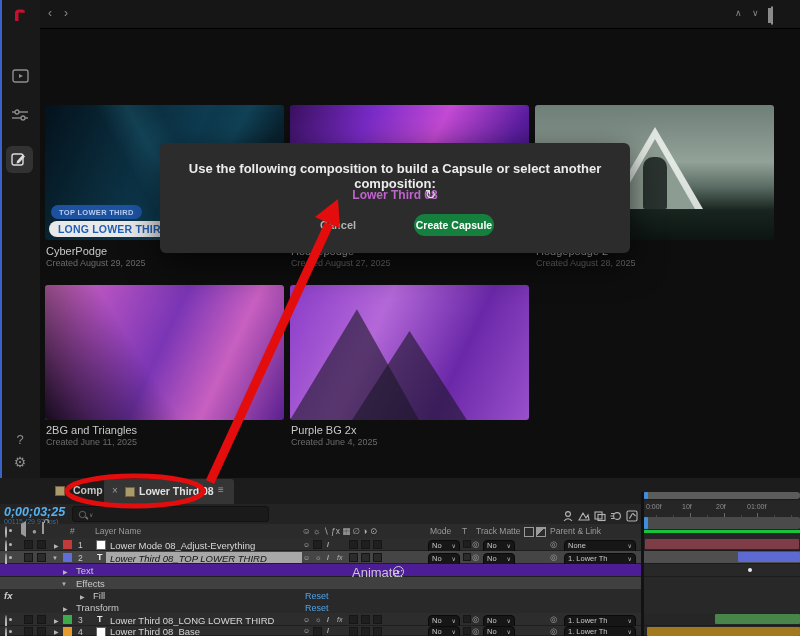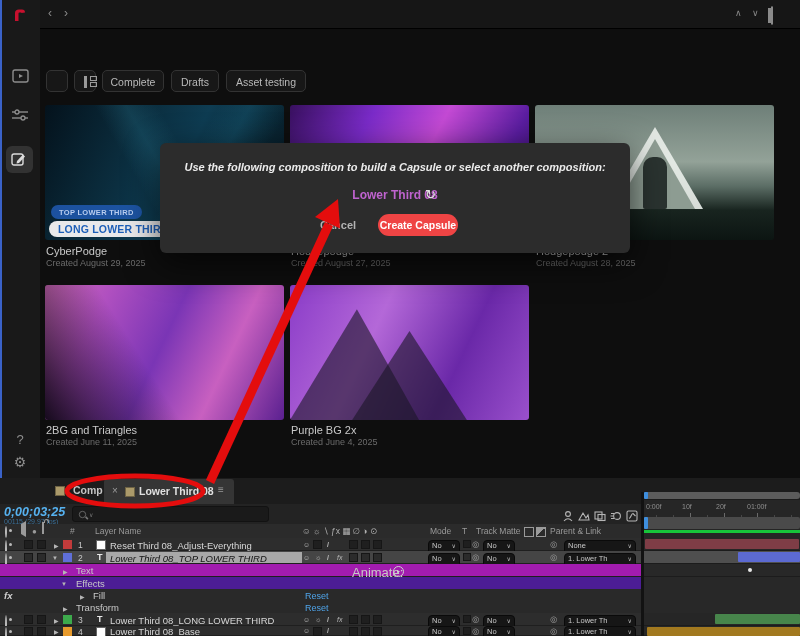--- a/index.html
+++ b/index.html
@@ -59,21 +59,21 @@
   .tri-inner{position:absolute;left:80px;top:34px;width:0;height:0;
     border-left:40px solid transparent;border-right:40px solid transparent;border-bottom:70px solid #8d9c92;}
   .fig{position:absolute;left:108px;top:52px;width:24px;height:52px;background:#2a3330;border-radius:10px 10px 2px 2px;}
   .art-2bg{background:linear-gradient(115deg,#d06ab8 0%,#b050c0 22%,#7a35b5 48%,#c860c0 72%,#5a2090 100%);}
   .art-2bg::before{content:"";position:absolute;inset:0;background:linear-gradient(58deg,rgba(8,4,14,.92) 0%,rgba(8,4,14,.55) 16%,transparent 42%);}
   .art-purple{background:linear-gradient(115deg,#8a3cc8 0%,#b468d8 35%,#6a28a8 68%,#9a50cc 100%);}
   .dk-tri{position:absolute;inset:0;background:rgba(26,22,38,.6);}
   
   .modal{position:absolute;left:160px;top:143px;width:470px;height:110px;background:#2c2c2c;border-radius:6px;
     box-shadow:0 10px 34px rgba(0,0,0,.65);}
-  .modal-msg{position:absolute;left:15px;right:15px;top:18px;text-align:center;color:#ececec;font-size:11px;font-weight:bold;font-style:italic;}
+  .modal-msg{position:absolute;left:15px;right:15px;top:18px;text-align:center;color:#ececec;font-size:13px;font-weight:bold;}
   .modal-comp{position:absolute;left:0;width:100%;top:45px;text-align:center;font-size:12px;font-weight:bold;}
   .refresh{position:absolute;left:265px;top:44px;color:#e2e2e2;font-size:13px;cursor:pointer;}
   .cancel{position:absolute;left:160px;top:76px;color:#b3b3b3;font-size:11px;font-weight:bold;cursor:pointer;}
   .confirm{position:absolute;left:218px;top:71px;width:80px;height:22px;border-radius:12px;color:#fff;
     font-size:10.5px;font-weight:bold;text-align:center;line-height:22px;cursor:pointer;}
   
   .tl{position:absolute;left:0;top:478px;width:800px;height:158px;background:#252525;}
   .tabbar{position:absolute;left:0;top:0;width:800px;height:26px;background:#1c1c1c;}
   .tabsq{display:inline-block;width:8px;height:8px;background:#ab9a6a;border:1px solid #6e6344;vertical-align:middle;}
   .tab1{position:absolute;left:55px;top:6px;color:#c4c4c4;font-size:10.5px;cursor:pointer;}
@@ -167,27 +167,20 @@
   <div class="panel">
     <div class="topbar">
       <span class="navchev" style="left:8px;">‹</span>
       <span class="navchev" style="left:24px;">›</span>
       <span class="navchev" style="left:695px;top:8px;font-size:9px;">∧</span>
       <span class="navchev" style="left:712px;top:8px;font-size:9px;">∨</span>
       <span class="abs" style="left:731px;top:7px;"><span class="panelbox"></span></span>
     </div>
 
 
-    <div class="filterrow">
-      <span class="fbtn" style="left:6px;width:22px;"><span class="funnel"></span></span>
-      <span class="fbtn" style="left:34px;width:22px;"><span class="gridic"></span></span>
-      <span class="fbtn" style="left:62px;width:62px;">Complete</span>
-      <span class="fbtn" style="left:131px;width:48px;">Drafts</span>
-      <span class="fbtn" style="left:186px;width:80px;">Asset testing</span>
-    </div>
 
     <div class="thumb art-cyber" style="left:5px;top:105px;">
       <span class="badge-top">TOP LOWER THIRD</span>
       <span class="badge-long">LONG LOWER THIRD</span>
     </div>
     <span class="ct" style="left:6px;top:245px;">CyberPodge</span>
     <span class="cs" style="left:6px;top:258px;">Created August 29, 2025</span>
 
     <div class="thumb art-hodge" style="left:250px;top:105px;"></div>
     <span class="ct" style="left:251px;top:245px;">Hodgepodge</span>
@@ -211,21 +204,21 @@
     </div>
     <span class="ct" style="left:251px;top:424px;">Purple BG 2x</span>
     <span class="cs" style="left:251px;top:437px;">Created June 4, 2025</span>
   </div>
 
   <div class="modal">
     <div class="modal-msg">Use the following composition to build a Capsule or select another composition:</div>
     <div class="modal-comp" style="color:#bf63cf;">Lower Third 08</div>
     <span class="refresh">↻</span>
     <span class="cancel">Cancel</span>
-    <span class="confirm" style="background:#ef4444;">Create Capsule</span>
+    <span class="confirm" style="background:#15803d;margin-left:36px;">Create Capsule</span>
   </div>
 
   <div class="tl">
     <div class="tabbar">
       <span class="tab1">
         <span class="tabsq"></span>
         <span style="margin-left:5px;font-weight:bold;">Comp 1</span>
       </span>
       <div class="tab2">
         <span class="abs" style="left:8px;top:6px;color:#9a9a9a;font-size:10px;">×</span>
@@ -307,21 +300,21 @@
     <div class="trow" style="top:60px;background:#2d2d2d;">
       <span class="abs" style="left:5px;top:3px;"><span class="eye"></span></span>
       <span class="sunk" style="left:24px;"></span>
       <span class="sunk" style="left:37px;"></span>
       <span class="chev" style="left:54px;">▶</span>
       <span class="swatch" style="left:63px;background:#c23b3b;"></span>
       <span class="lnum" style="left:78px;">1</span>
       <span class="ltype" style="left:96px;">
           <span class="sqwhite" style="display:block;"></span>
         </span>
-      <span class="lname">Reset Third 08_Adjust-Everything</span>
+      <span class="lname">Lower Mode 08_Adjust-Everything</span>
       <span class="swico" style="left:303px;">☺</span>
       <span class="sunk" style="left:313px;"></span>
       <span class="swico" style="left:327px;font-weight:bold;">/</span>
       <span class="sunk" style="left:349px;"></span>
       <span class="sunk" style="left:361px;"></span>
       <span class="sunk" style="left:373px;"></span>
       <span class="drop" style="left:428px;width:32px;"><span>No</span><span class="car">∨</span></span>
       <span class="sunk" style="left:463px;width:8px;height:8px;"></span>
       <span class="pick" style="left:472px;">◎</span>
       <span class="drop" style="left:483px;width:32px;"><span>No</span><span class="car">∨</span></span>
@@ -354,31 +347,31 @@
       <span class="sunk" style="left:463px;width:8px;height:8px;background:#2b2b2b;"></span>
       <span class="pick" style="left:472px;">◎</span>
       <span class="drop" style="left:483px;width:32px;"><span>No</span><span class="car">∨</span></span>
       <span class="pick" style="left:550px;">◎</span>
       <span class="drop" style="left:564px;width:72px;"><span>1. Lower Th</span><span class="car">∨</span></span>
     </div>
     <div class="track" style="top:73px;background:#4f4f4f;">
       <span class="bar" style="left:94px;width:62px;background:#5c6ad2;"></span>
     </div>
 
-    <div class="trow" style="top:86px;background:#a21caf;">
+    <div class="trow" style="top:86px;background:#4c1d95;">
       <span class="chev" style="left:63px;">▶</span>
       <span class="plabel" style="left:76px;">Text</span>
       <span class="plabel" style="left:352px;font-size:13px;">Animate:</span>
       <span class="animbtn">▸</span>
     </div>
     <div class="track" style="top:86px;background:#282828;">
       <span class="kf" style="left:104px;top:4px;"></span>
     </div>
 
-    <div class="trow" style="top:99px;background:#4c1d95;">
+    <div class="trow" style="top:99px;background:#404040;">
       <span class="chev" style="left:61px;">▼</span>
       <span class="plabel" style="left:76px;">Effects</span>
     </div>
     <div class="track" style="top:99px;background:#282828;"></div>
 
     <div class="trow" style="top:111px;background:#292929;">
       <span class="fxbadge">fx</span>
       <span class="chev" style="left:80px;">▶</span>
       <span class="plabel" style="left:93px;">Fill</span>
       <span class="reset">Reset</span>

